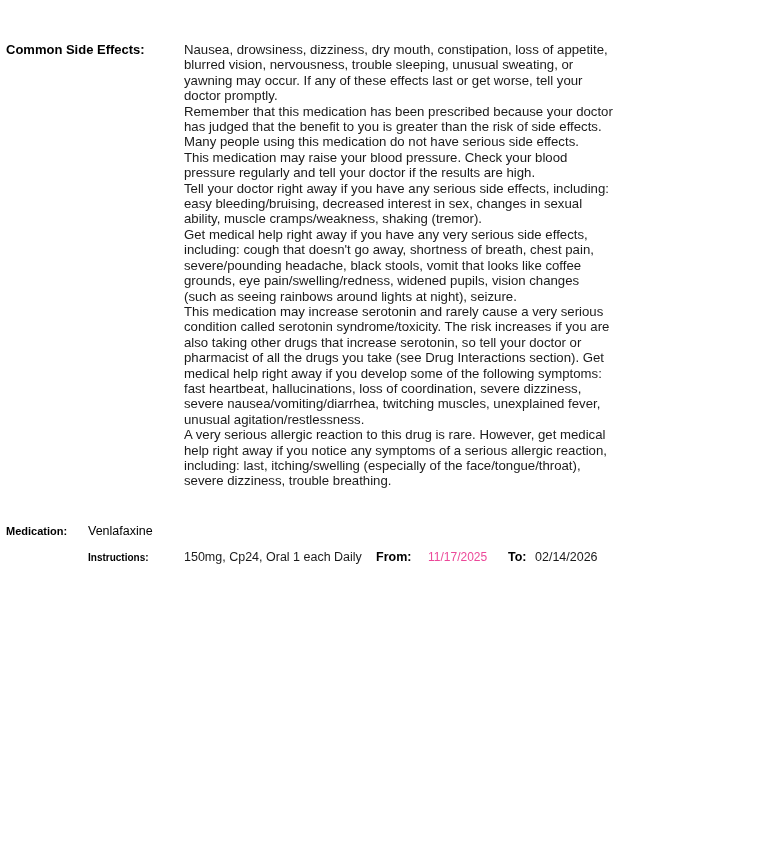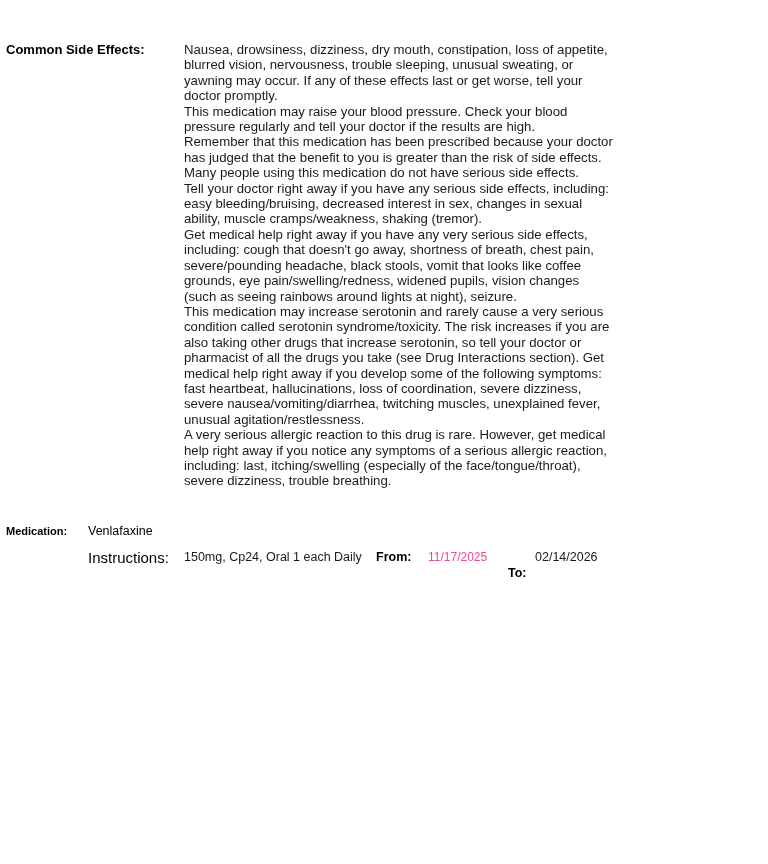--- a/index.html
+++ b/index.html
@@ -80,22 +80,22 @@
   .instructions-row {
     position: absolute;
     left: 0;
     top: 550px;
     width: 768px;
   }
   .inst-label {
     position: absolute;
     left: 88px;
     top: 0;
-    font-size: 15px;
-    font-weight: normal;
+    font-size: 10px;
+    font-weight: bold;
     line-height: 15px;
   }
   .inst-value {
     position: absolute;
     left: 184px;
     top: 0;
     font-size: 12.5px;
     line-height: 15px;
     color: #1a1a1a;
   }
@@ -111,21 +111,21 @@
     position: absolute;
     left: 428px;
     top: 0;
     font-size: 12px;
     line-height: 15px;
     color: #ec4899;
   }
   .to-label {
     position: absolute;
     left: 508px;
-    top: 16px;
+    top: 0;
     font-size: 12.5px;
     font-weight: bold;
     line-height: 15px;
   }
   .to-value {
     position: absolute;
     left: 535px;
     top: 0;
     font-size: 12.5px;
     line-height: 15px;
@@ -134,22 +134,22 @@
 </style>
 </head>
 <body>
 
 <div class="page">
 
   <div class="side-effects-row">
     <div class="se-label">Common Side Effects:</div>
     <div class="se-body">
       <p class="se-para">Nausea, drowsiness, dizziness, dry mouth, constipation, loss of appetite, blurred vision, nervousness, trouble sleeping, unusual sweating, or yawning may occur. If any of these effects last or get worse, tell your doctor promptly.</p>
+      <p class="se-para">Remember that this medication has been prescribed because your doctor has judged that the benefit to you is greater than the risk of side effects. Many people using this medication do not have serious side effects.</p>
       <p class="se-para">This medication may raise your blood pressure. Check your blood pressure regularly and tell your doctor if the results are high.</p>
-      <p class="se-para">Remember that this medication has been prescribed because your doctor has judged that the benefit to you is greater than the risk of side effects. Many people using this medication do not have serious side effects.</p>
       <p class="se-para">Tell your doctor right away if you have any serious side effects, including: easy bleeding/bruising, decreased interest in sex, changes in sexual ability, muscle cramps/weakness, shaking (tremor).</p>
       <p class="se-para">Get medical help right away if you have any very serious side effects, including: cough that doesn't go away, shortness of breath, chest pain, severe/pounding headache, black stools, vomit that looks like coffee grounds, eye pain/swelling/redness, widened pupils, vision changes (such as seeing rainbows around lights at night), seizure.</p>
       <p class="se-para">This medication may increase serotonin and rarely cause a very serious condition called serotonin syndrome/toxicity. The risk increases if you are also taking other drugs that increase serotonin, so tell your doctor or pharmacist of all the drugs you take (see Drug Interactions section). Get medical help right away if you develop some of the following symptoms: fast heartbeat, hallucinations, loss of coordination, severe dizziness, severe nausea/vomiting/diarrhea, twitching muscles, unexplained fever, unusual agitation/restlessness.</p>
       <p class="se-para">A very serious allergic reaction to this drug is rare. However, get medical help right away if you notice any symptoms of a serious allergic reaction, including: last, itching/swelling (especially of the face/tongue/throat), severe dizziness, trouble breathing.</p>
     </div>
   </div>
 
   <div class="medication-row">
     <div class="med-label">Medication:</div>
     <div class="med-value">Venlafaxine</div>

